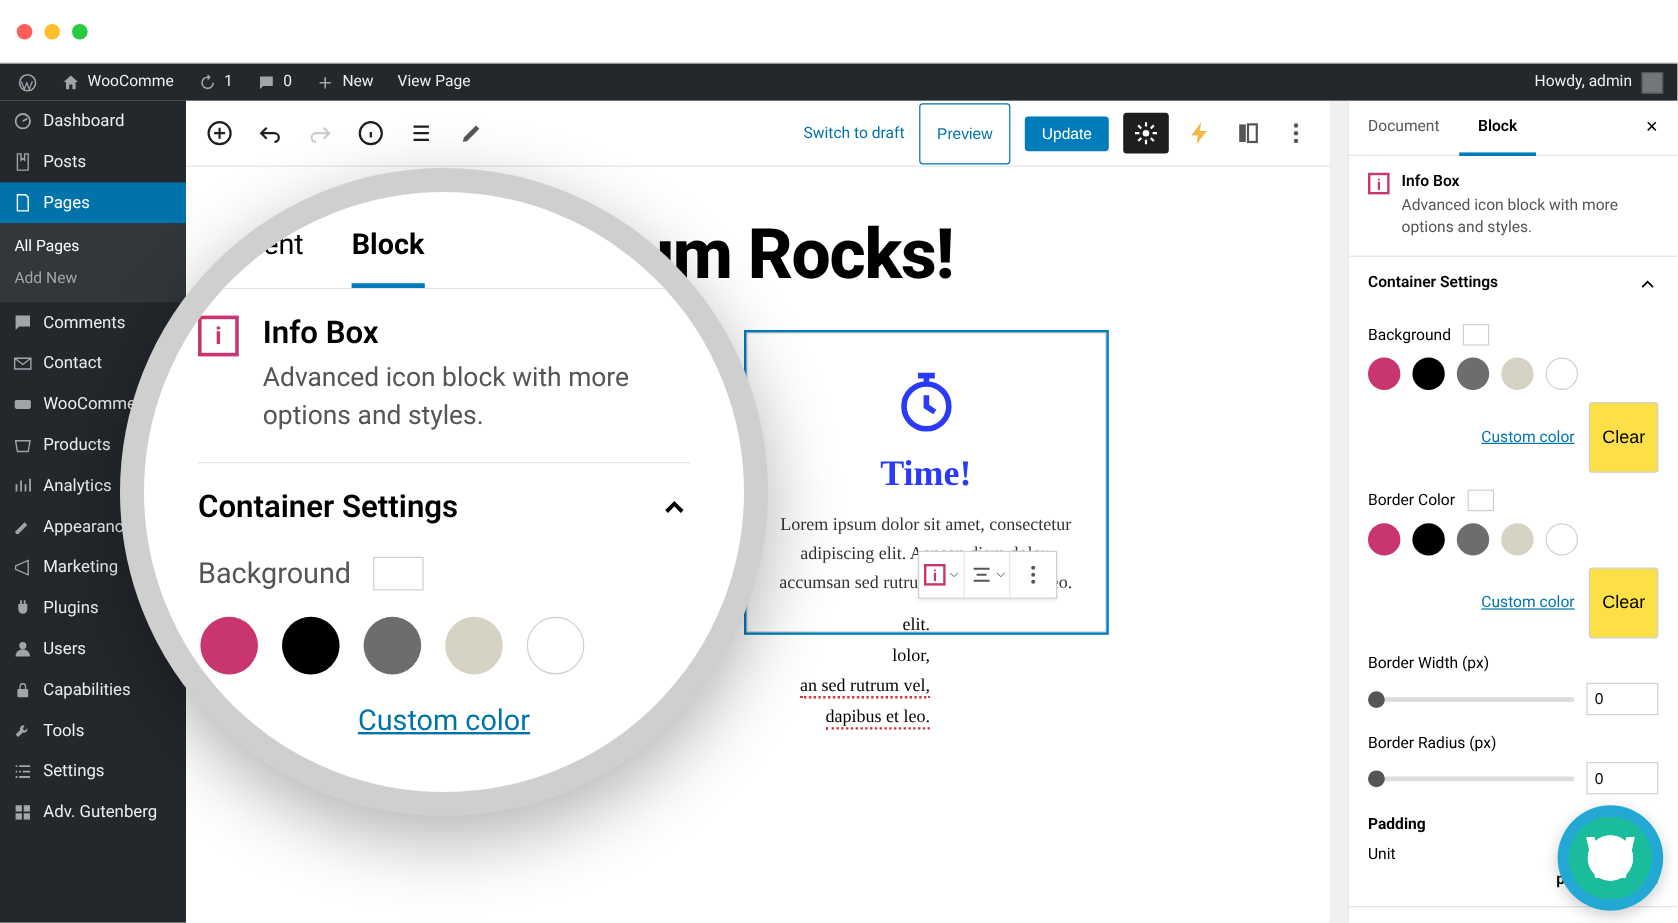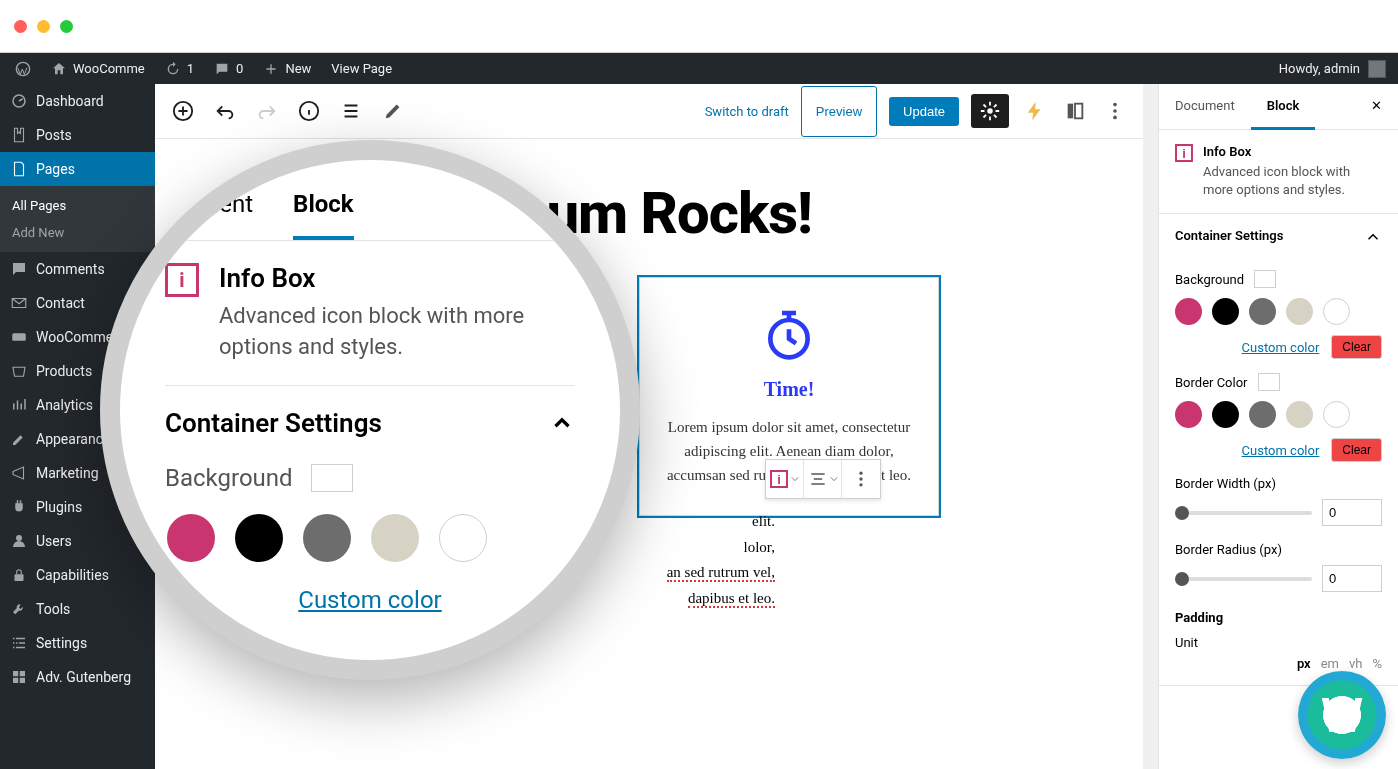--- a/index.html
+++ b/index.html
@@ -43,49 +43,49 @@
   .btn-primary { background: #007cba; color: #fff; border: none; padding: 7px 14px; border-radius: 3px; font-size: 13px; cursor: pointer; }
   .bolt { color: #f0b849; }
 
   .canvas { flex: 1; overflow: auto; padding: 40px 60px; position: relative; }
   .page-title { font-size: 58px; font-weight: 800; text-align: center; margin-bottom: 30px; letter-spacing: -1px; }
   .two-col { display: flex; gap: 30px; justify-content: center; }
   .infobox { width: 300px; border: 1px solid #d5d5d5; padding: 28px 20px; text-align: center; font-family: Georgia, serif; }
   .infobox.selected { outline: 2px solid #007cba; }
   .clock-icon { width: 56px; height: 56px; margin: 0 auto 16px; }
   .clock-icon svg { width: 100%; height: 100%; fill: #2b3af6; }
-  .infobox h3 { font-size: 20px; font-weight: 700; color: #2b3af6; margin-bottom: 14px; font-family: inherit; }
+  .infobox h3 { font-size: 30px; font-weight: 700; color: #2b3af6; margin-bottom: 14px; font-family: inherit; }
   .infobox p { font-size: 15px; line-height: 1.6; color: #333; }
   
   .block-toolbar { position: absolute; top: 320px; left: 610px; display: flex; background: #fff; border: 1px solid #ccd0d4; box-shadow: 0 2px 4px rgba(0,0,0,0.1); }
   .block-toolbar .tb-item { width: 38px; height: 38px; display:flex; align-items:center; justify-content:center; border-right:1px solid #e2e4e7; cursor:pointer; }
   .block-toolbar .tb-item:last-child { border-right:none; }
   .block-toolbar svg { width:20px; height:20px; fill:#555; }
   .info-i { width:18px; height:18px; border:2px solid #c9356e; color:#c9356e; font-weight:bold; display:flex; align-items:center; justify-content:center; font-size:13px; font-family:sans-serif; }
 
-  .inspector { width: 240px; border-left: 1px solid #e2e4e7; background: #fff; display: flex; flex-direction: column; font-size: 13px; }
+  .inspector { width: 275px; border-left: 1px solid #e2e4e7; background: #fff; display: flex; flex-direction: column; font-size: 13px; }
   .insp-tabs { display: flex; border-bottom: 1px solid #e2e4e7; }
   .insp-tab { padding: 14px 16px; cursor: pointer; color: #555; }
   .insp-tab.active { font-weight: 600; color: #000; border-bottom: 3px solid #007cba; margin-bottom: -1px; }
   .insp-close { margin-left: auto; padding: 14px 16px; cursor: pointer; }
   .insp-block-card { display: flex; gap: 10px; padding: 14px 16px; border-bottom: 1px solid #e2e4e7; }
   .insp-block-card .ic { flex-shrink: 0; }
   .insp-block-card .title { font-weight: 600; margin-bottom: 4px; }
   .insp-block-card .desc { color: #555; line-height: 1.4; }
   .panel { border-bottom: 1px solid #e2e4e7; }
   .panel-header { display: flex; justify-content: space-between; padding: 14px 16px; font-weight: 600; cursor: pointer; }
   .panel-body { padding: 0 16px 14px; }
   .row-label { display: flex; align-items: center; gap: 10px; margin: 10px 0 10px; }
   .swatch-indicator { width: 22px; height: 18px; border: 1px solid #ccd0d4; background: #fff; }
   .color-row { display: flex; gap: 10px; margin-bottom: 10px; }
   .color-dot { width: 27px; height: 27px; border-radius: 50%; cursor: pointer; }
   .color-dot.white { border: 1px solid #ccd0d4; }
   .color-actions { display:flex; justify-content:flex-end; align-items:center; gap:12px; margin-bottom:14px; }
   .custom-color-link { color:#0073aa; text-decoration:underline; cursor:pointer; }
-  .clear-btn { border:1px solid #ccd0d4; background:#ef4444; padding:4px 10px; border-radius:3px; cursor:pointer; font-size:12px; }
+  .clear-btn { border:1px solid #ccd0d4; background:#fde047; padding:20px 10px; border-radius:3px; cursor:pointer; font-size:15px; }
   .slider-row { display:flex; align-items:center; gap:10px; }
   .slider { flex:1; height:4px; background:#ddd; border-radius:2px; position:relative; }
   .slider .thumb { position:absolute; left:0; top:-5px; width:14px; height:14px; border-radius:50%; background:#555; }
   .num-input { width:60px; border:1px solid #ccd0d4; padding:5px 6px; font-size:13px; }
   .unit-row { display:flex; gap:10px; color:#888; margin-top:6px; }
   .unit-row .active { color:#000; font-weight:600; }
 
   
   .magnifier { position:absolute; left:100px; top:140px; width:540px; height:540px; border-radius:50%; background:#fff; box-shadow:0 20px 60px rgba(0,0,0,0.3); border:20px solid #cfcfcf; overflow:hidden; z-index:50; }
   .mag-inner { padding: 30px 45px; font-size:22px; }

